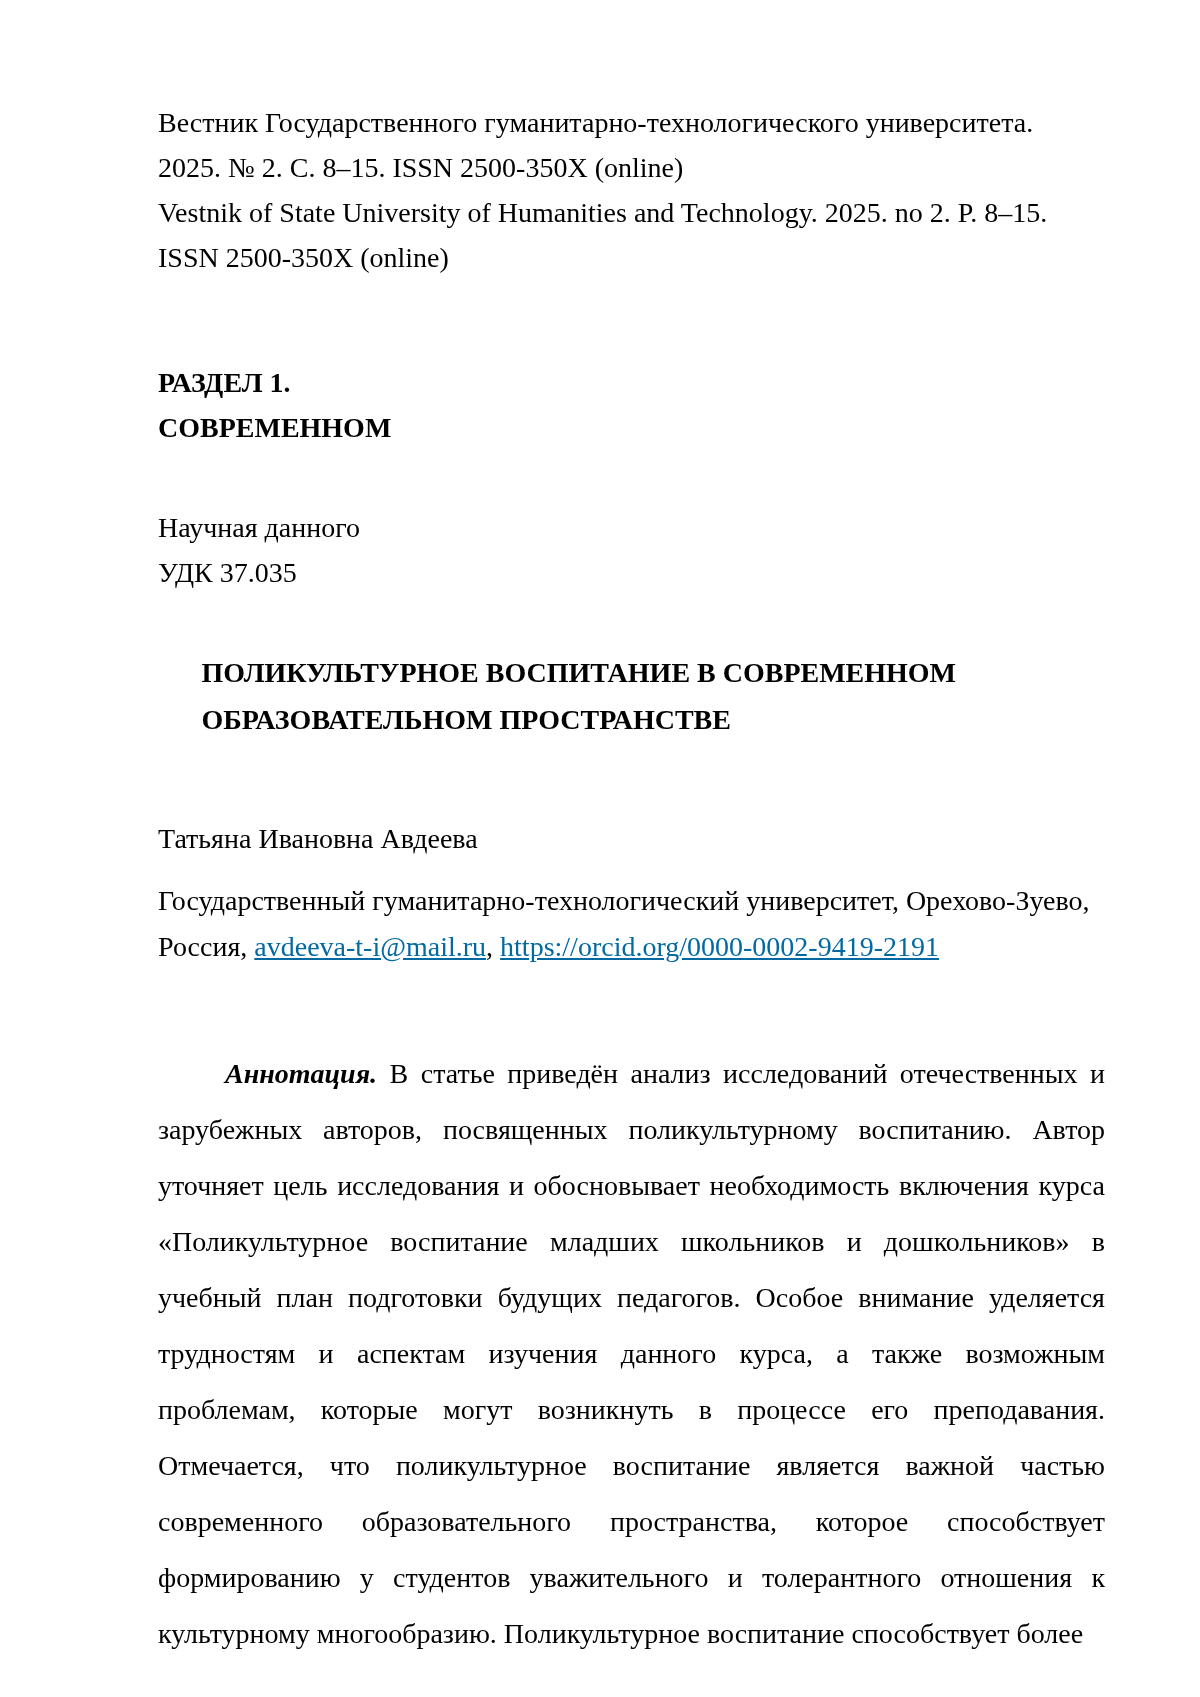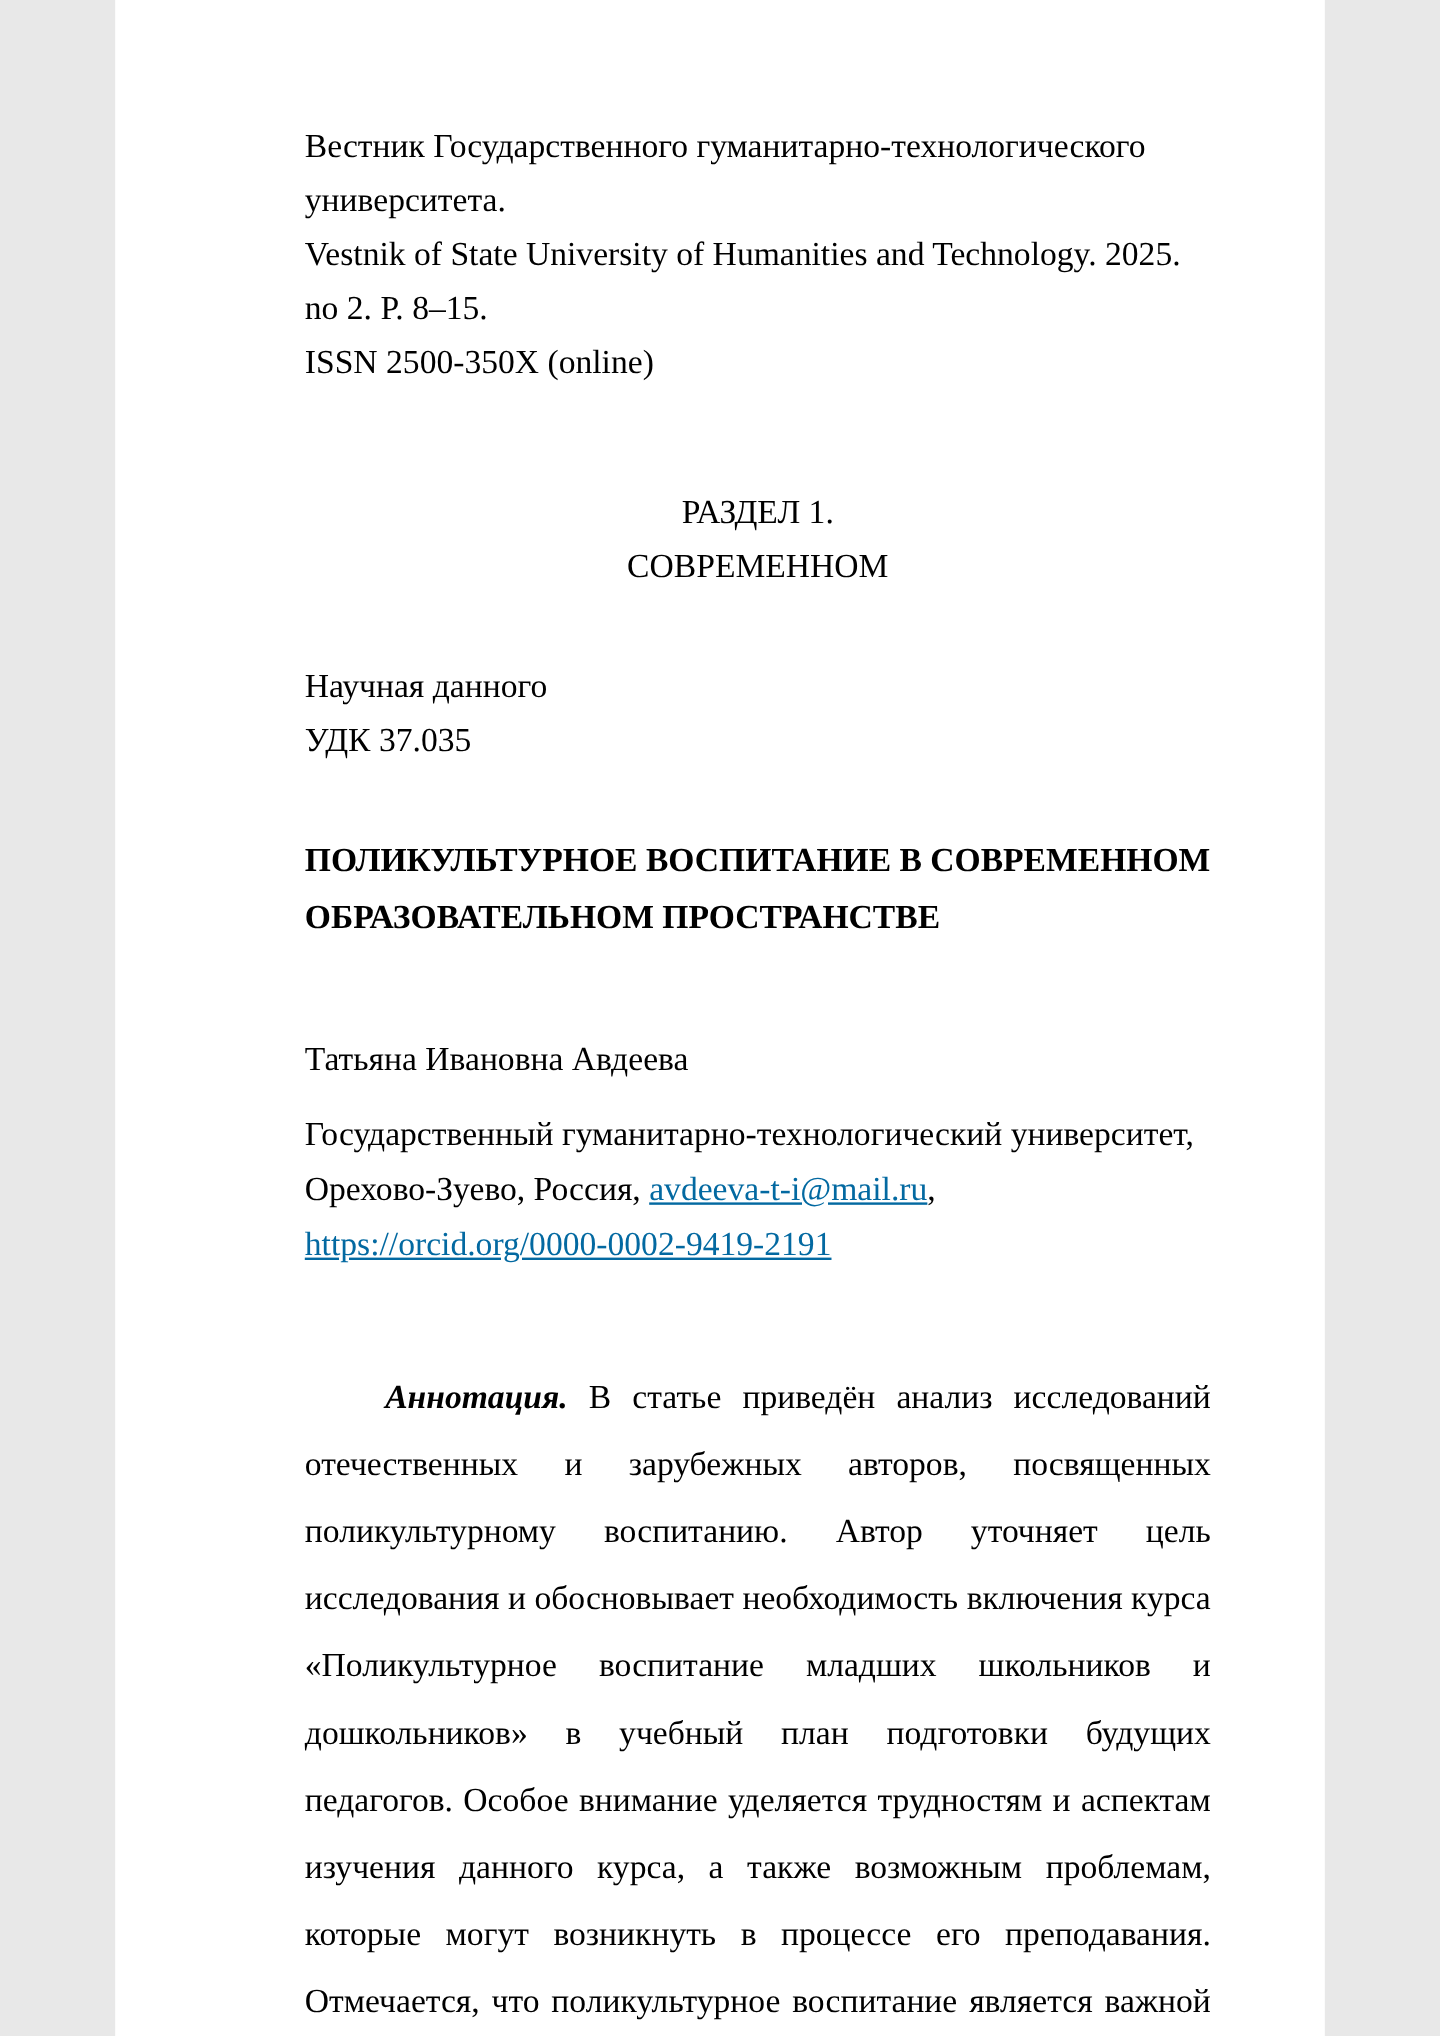--- a/index.html
+++ b/index.html
@@ -1,33 +1,32 @@
 <!DOCTYPE html>
 <html><head>
 <meta charset="utf-8">
 <style>
   * { margin: 0; padding: 0; box-sizing: border-box; }
   html, body { background: #e8e8e8; }
   .page {
     position: relative;
-    width: 1008px;
+    width: 1200px;
     height: 1697px;
     margin: 0 auto;
     background: #ffffff;
     color: #000000;
     font-family: "Liberation Serif", "DejaVu Serif", serif;
     font-size: 28px;
     padding: 100px 95px 0 158px;
     overflow: hidden;
   }
   .journal-header { line-height: 45px; text-align: left; }
   .section-heading {
     margin-top: 80px;
-    text-align: center;
-    font-weight: normal;
+    font-weight: bold;
     line-height: 45px;
   }
   .article-type-block { margin-top: 55px; line-height: 45px; }
   .article-title {
     margin-top: 54px;
     max-width: 860px;
     margin-left: auto;
     margin-right: auto;
     text-align: left;
     font-weight: bold;
@@ -48,20 +47,21 @@
   }
   .abstract-label { font-weight: bold; font-style: italic; }
 </style>
 </head>
 <body>
 
 <div class="page">
 
   <div class="journal-header">
     <div>Вестник Государственного гуманитарно-технологического университета.</div>
+    <div>2025. № 2. С. 8–15. ISSN 2500-350X (online)</div>
     <div>Vestnik of State University of Humanities and Technology. 2025. no 2. P. 8–15.</div>
     <div>ISSN 2500-350X (online)</div>
   </div>
 
   <div class="section-heading">
     <div>РАЗДЕЛ 1.</div>
     <div>СОВРЕМЕННОМ</div>
   </div>
 
   <div class="article-type-block">

